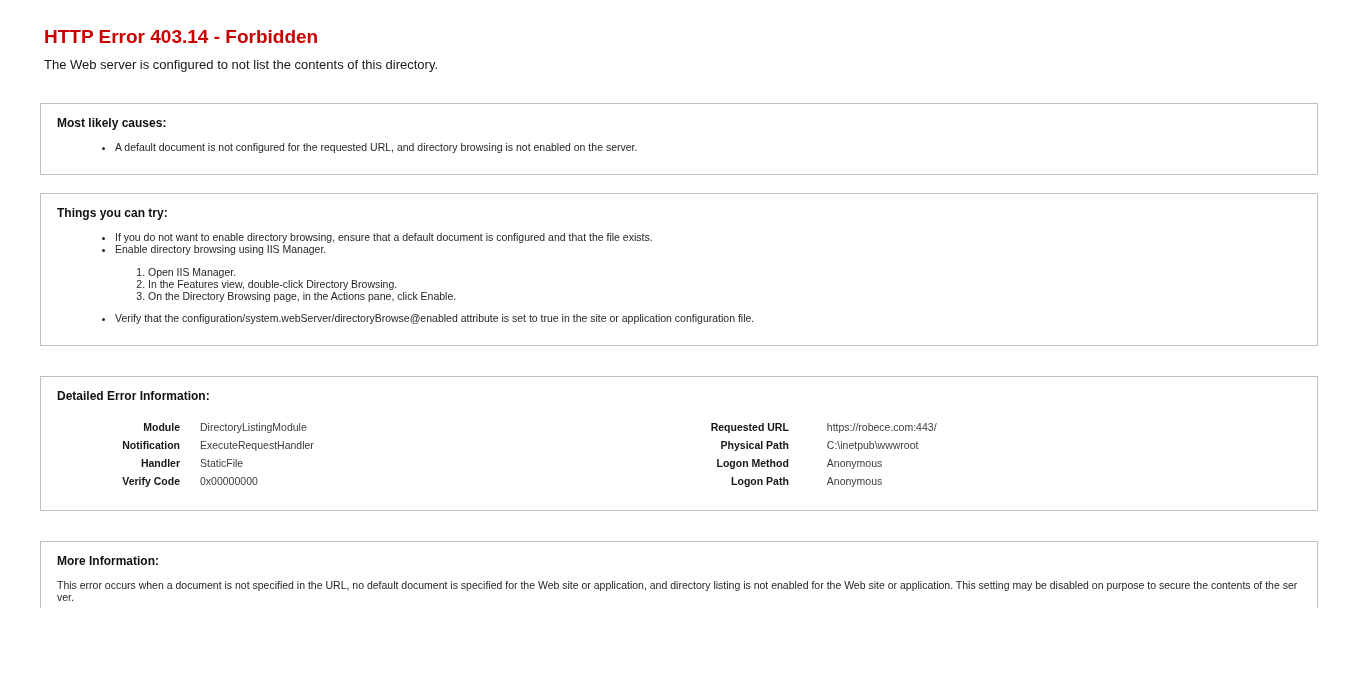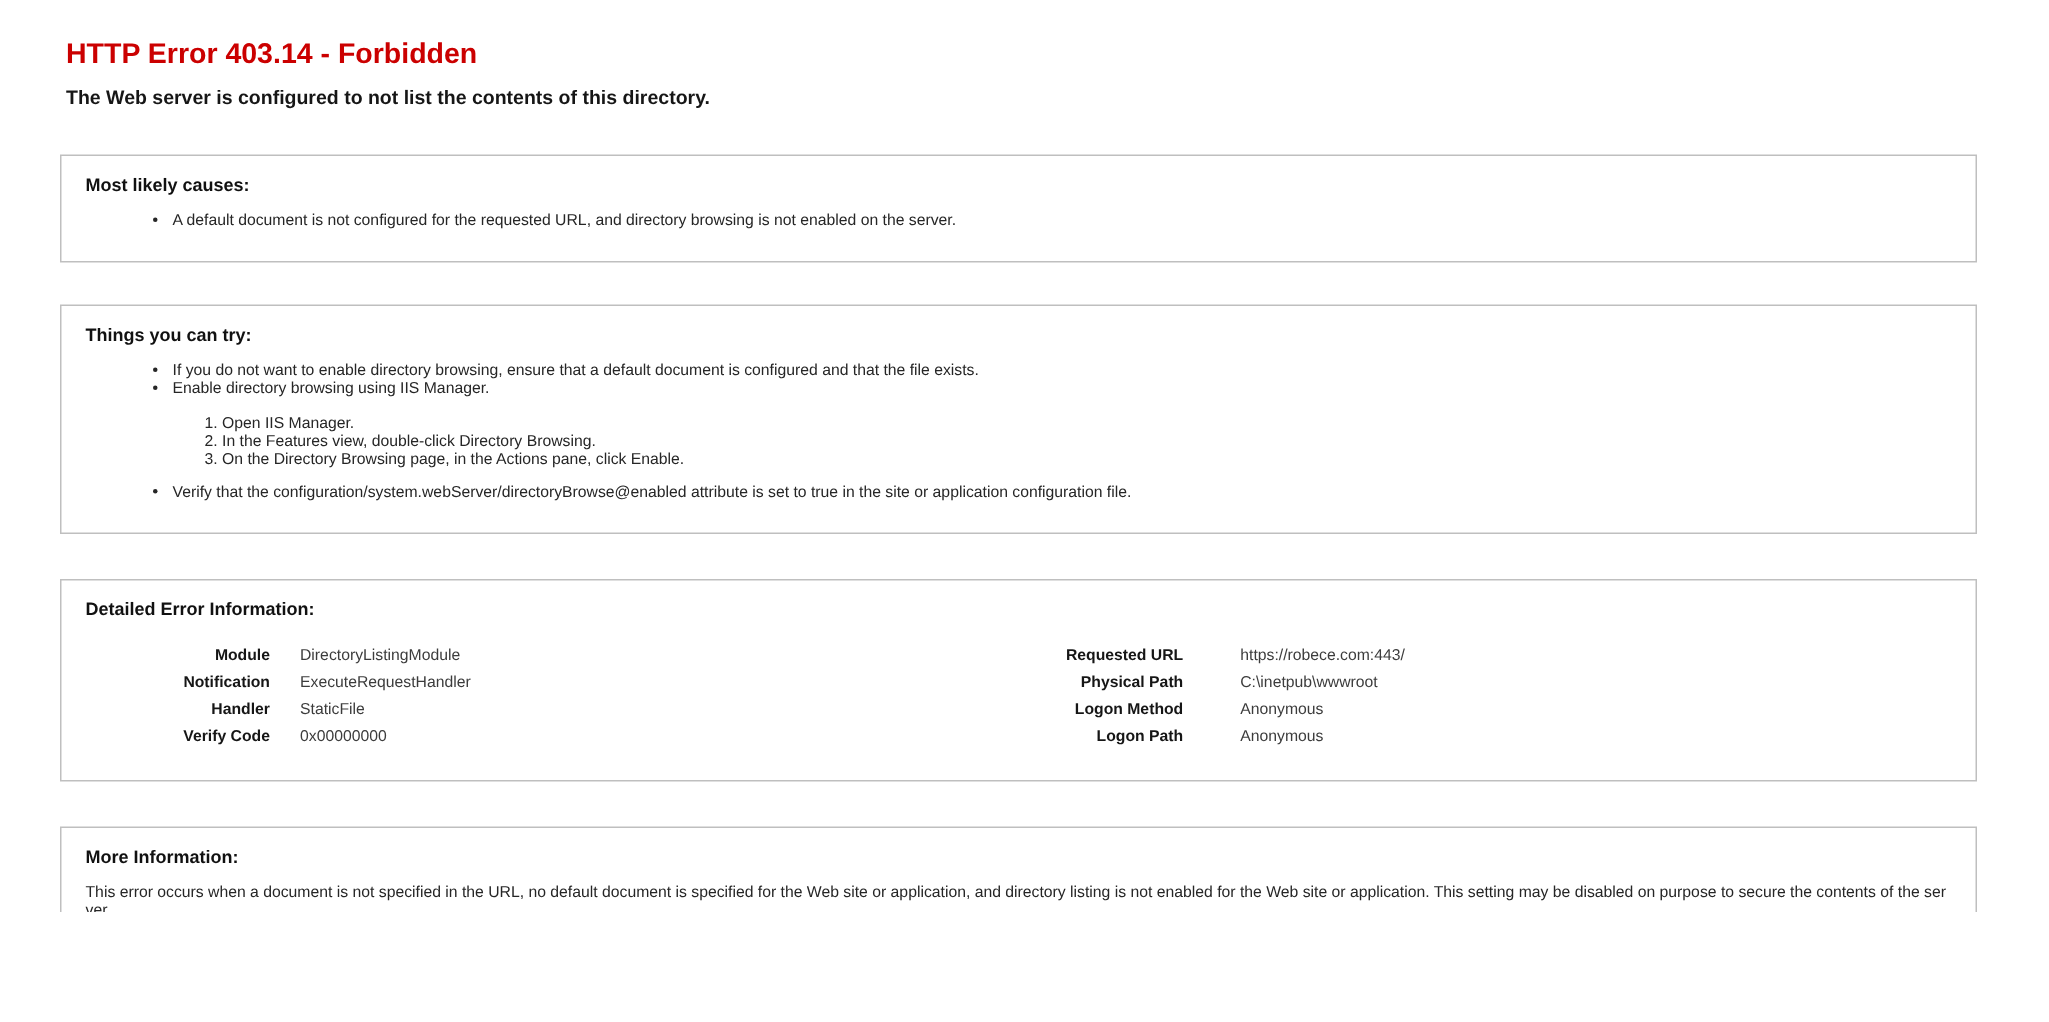--- a/index.html
+++ b/index.html
@@ -20,33 +20,33 @@
     margin: 26px 48px 0 44px;
     font-size: 19px;
     line-height: 22px;
     font-weight: bold;
     color: #cb0000;
   }
   .page-subtitle {
     margin: 9px 48px 0 44px;
     font-size: 13px;
     line-height: 15px;
-    font-weight: bold;
+    font-weight: normal;
     color: #161616;
   }
   .boxes {
     margin: 0 48px 0 40px;
   }
   .box {
     border: 1px solid #bfbfbf;
     background: #ffffff;
     padding: 12px 16px 20px 16px;
   }
   .box-causes   { margin-top: 31px; min-height: 72px; }
-  .box-try      { margin-top: 28px; min-height: 149px; }
+  .box-try      { margin-top: 18px; min-height: 149px; }
   .box-details  { margin-top: 30px; min-height: 120px; }
   .box-more     { margin-top: 30px; min-height: 90px; }
   .box-heading {
     margin: 0 0 10px 0;
     font-size: 12px;
     line-height: 15px;
     font-weight: bold;
     color: #111111;
   }
   .box ul {

